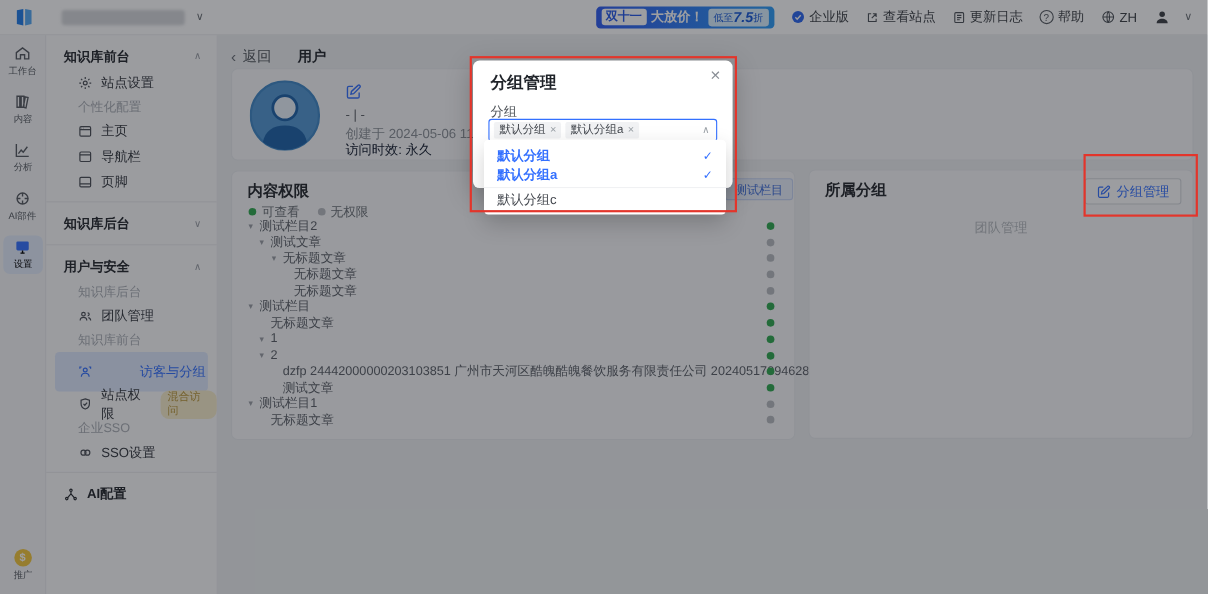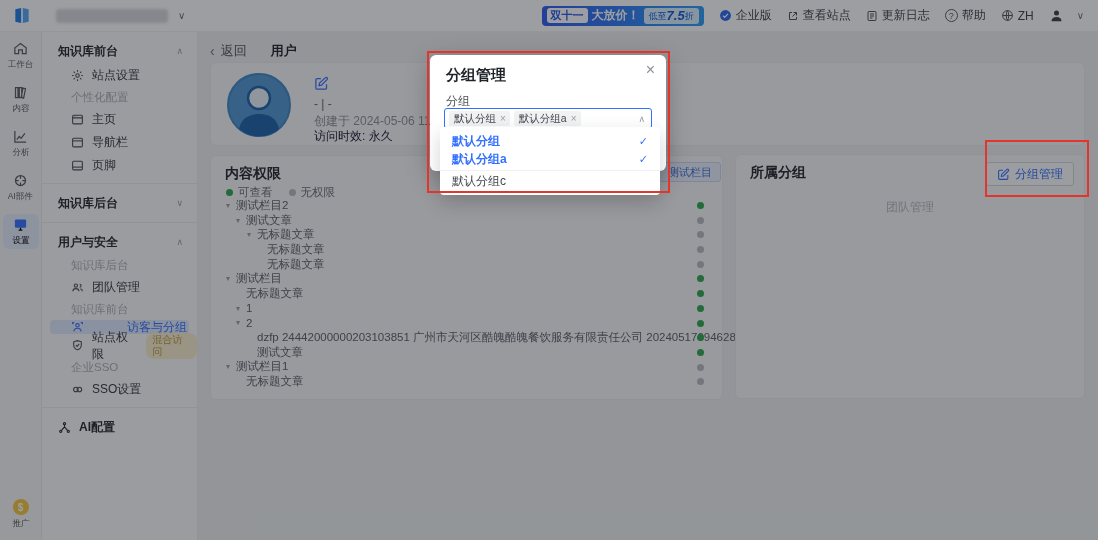--- a/index.html
+++ b/index.html
@@ -41,21 +41,21 @@
   
   .sidebar { position:absolute; top:32px; left:42px; width:156px; bottom:0; background:#fbfbfc;
              border-right:1px solid #ececee; z-index:1; padding-top:6px; font-size:12px; }
   .s-section { display:flex; align-items:center; justify-content:space-between; padding:0 14px 0 16px;
                height:26px; color:#23262b; font-weight:600; cursor:pointer; }
   .s-chev { color:#9a9ea4; font-size:9px; font-weight:400; }
   .s-item { display:flex; align-items:center; gap:8px; padding-left:29px; height:23px; color:#33373d; cursor:pointer; }
   .s-item svg { flex:none; color:#4a4e55; }
   .s-sub { display:flex; align-items:center; padding-left:29px; height:21px; color:#aaaeb4; font-size:11.5px; }
   .s-div { height:1px; background:#ececee; margin:6px 0; }
-  .s-item.selected { background:#dfe9fd; border-radius:4px; margin:0 8px; padding-left:21px; height:14px; color:#3370ff;gap:43px; }
+  .s-item.selected { background:#dfe9fd; border-radius:4px; margin:0 8px; padding-left:21px; height:36px; color:#3370ff;gap:43px; }
   .s-item.selected svg { color:#3370ff; }
   .badge { background:#f9eecb; color:#b9973a; font-size:10px; border-radius:8px; padding:1px 6px; line-height:12px; }
 
   
   .main { position:absolute; top:32px; left:198px; right:0; bottom:0; background:#eef0f2; z-index:1; }
   .crumb { position:absolute; top:10px; left:12px; display:flex; align-items:center; font-size:13px; color:#4e5359; }
   .crumb .back-ic { font-size:14px; margin-right:6px; color:#6a6f75; }
   .crumb .back-label { cursor:pointer; }
   .crumb .title { margin-left:24px; color:#1f2329; font-weight:700; }
 

